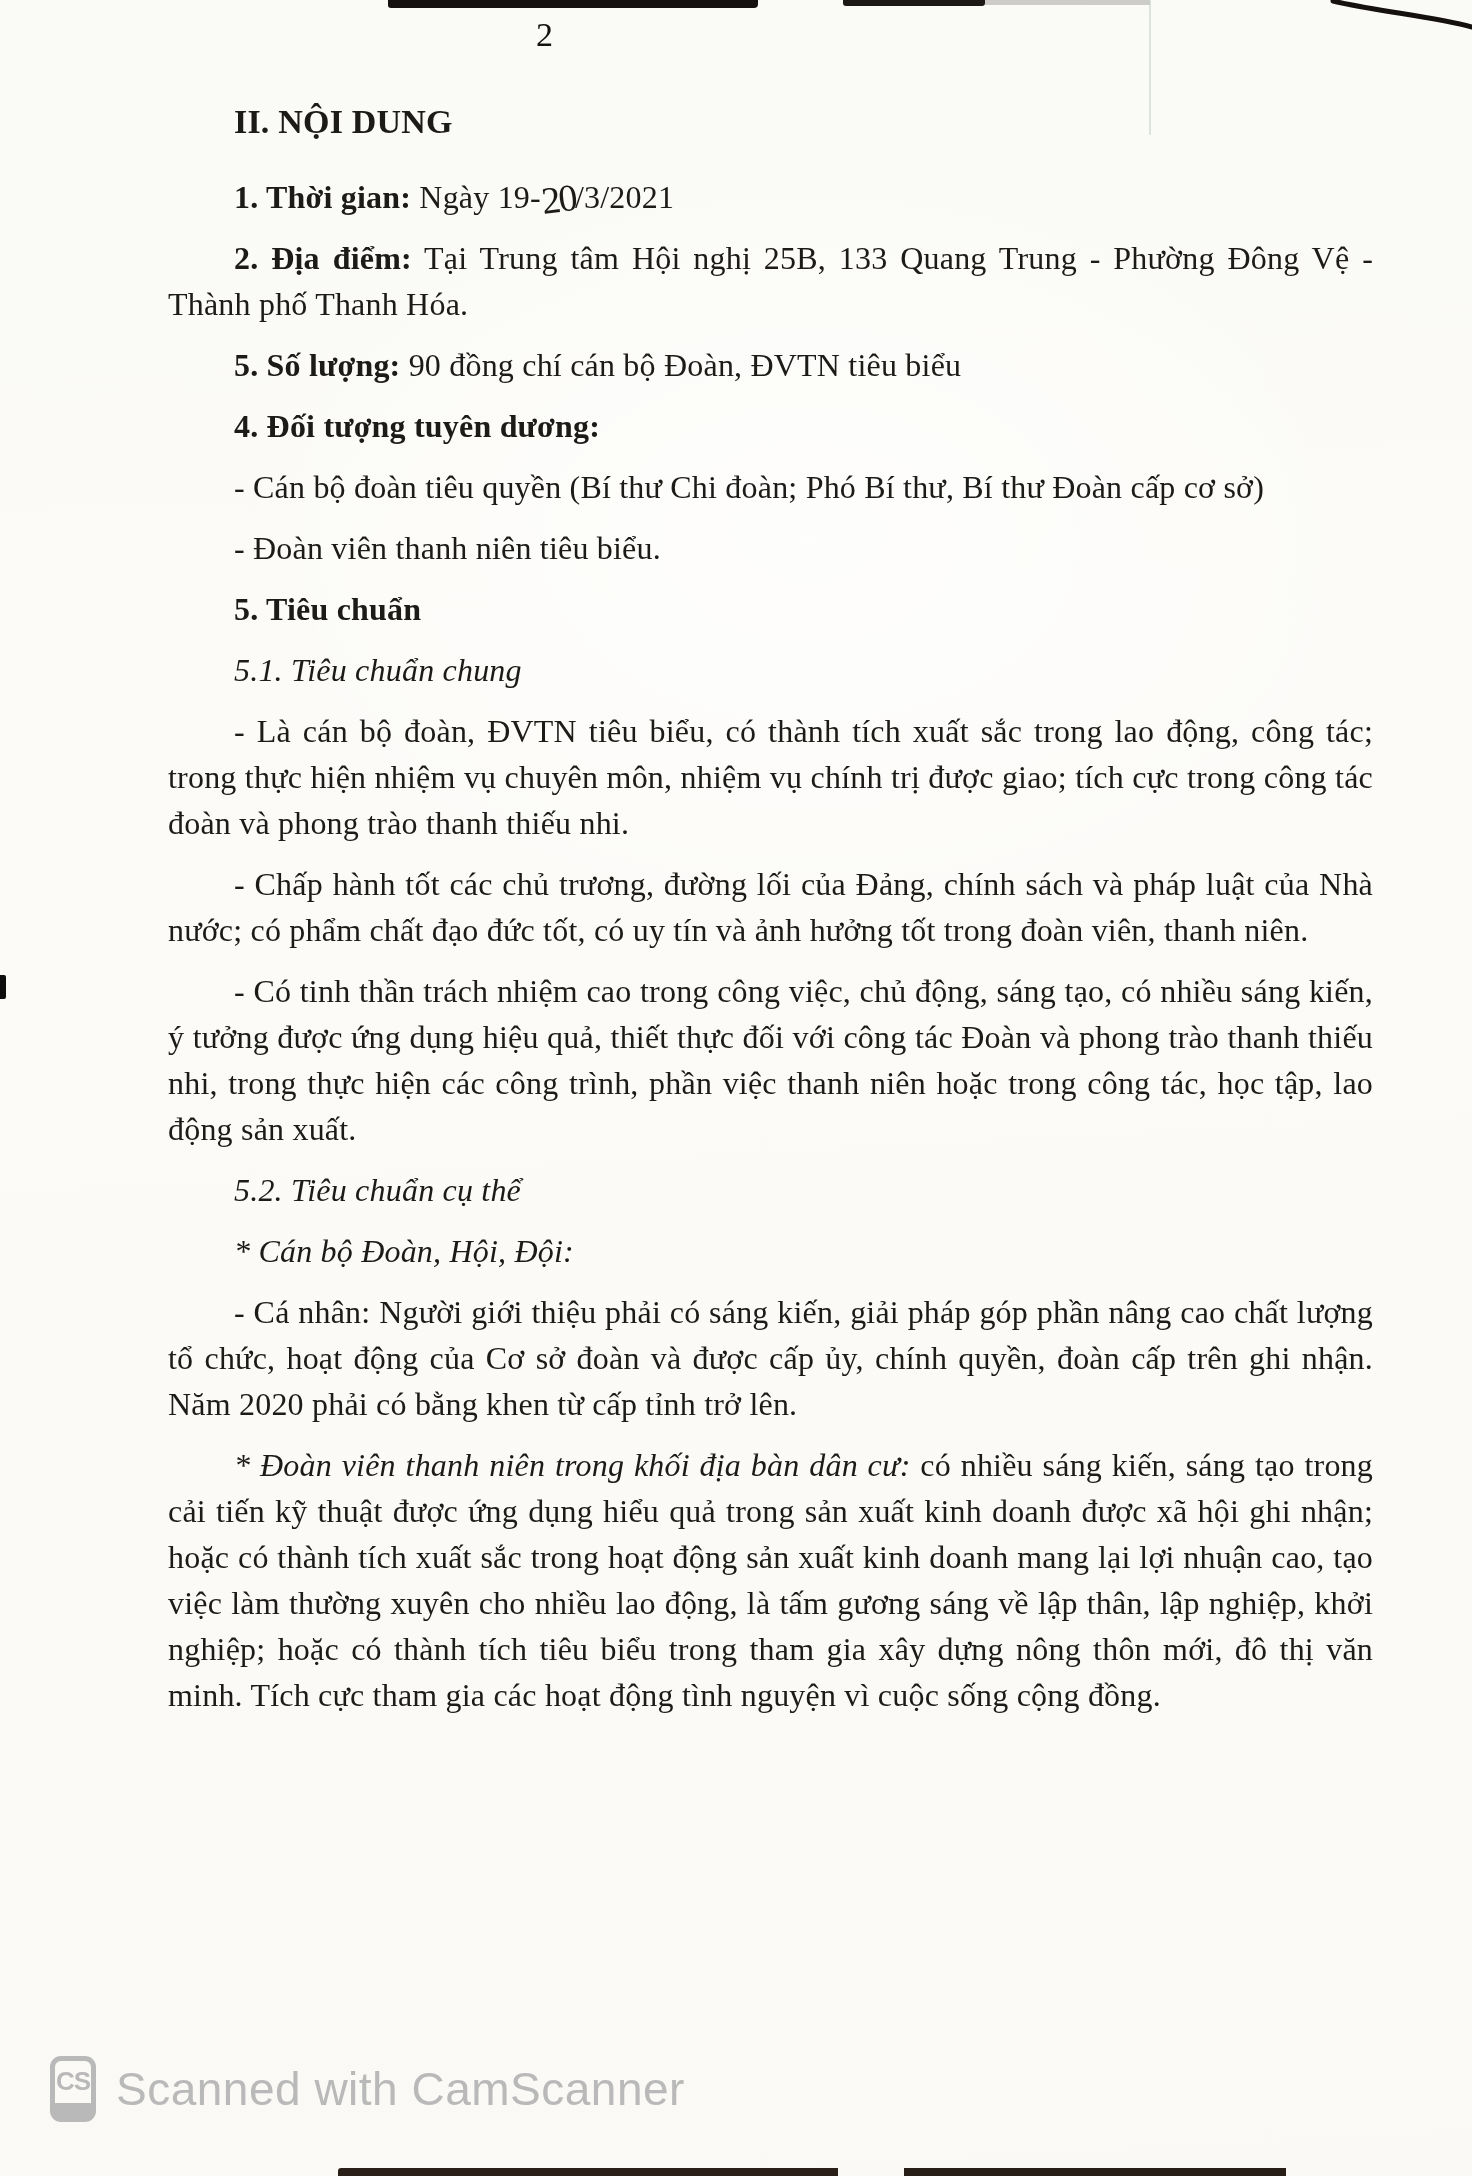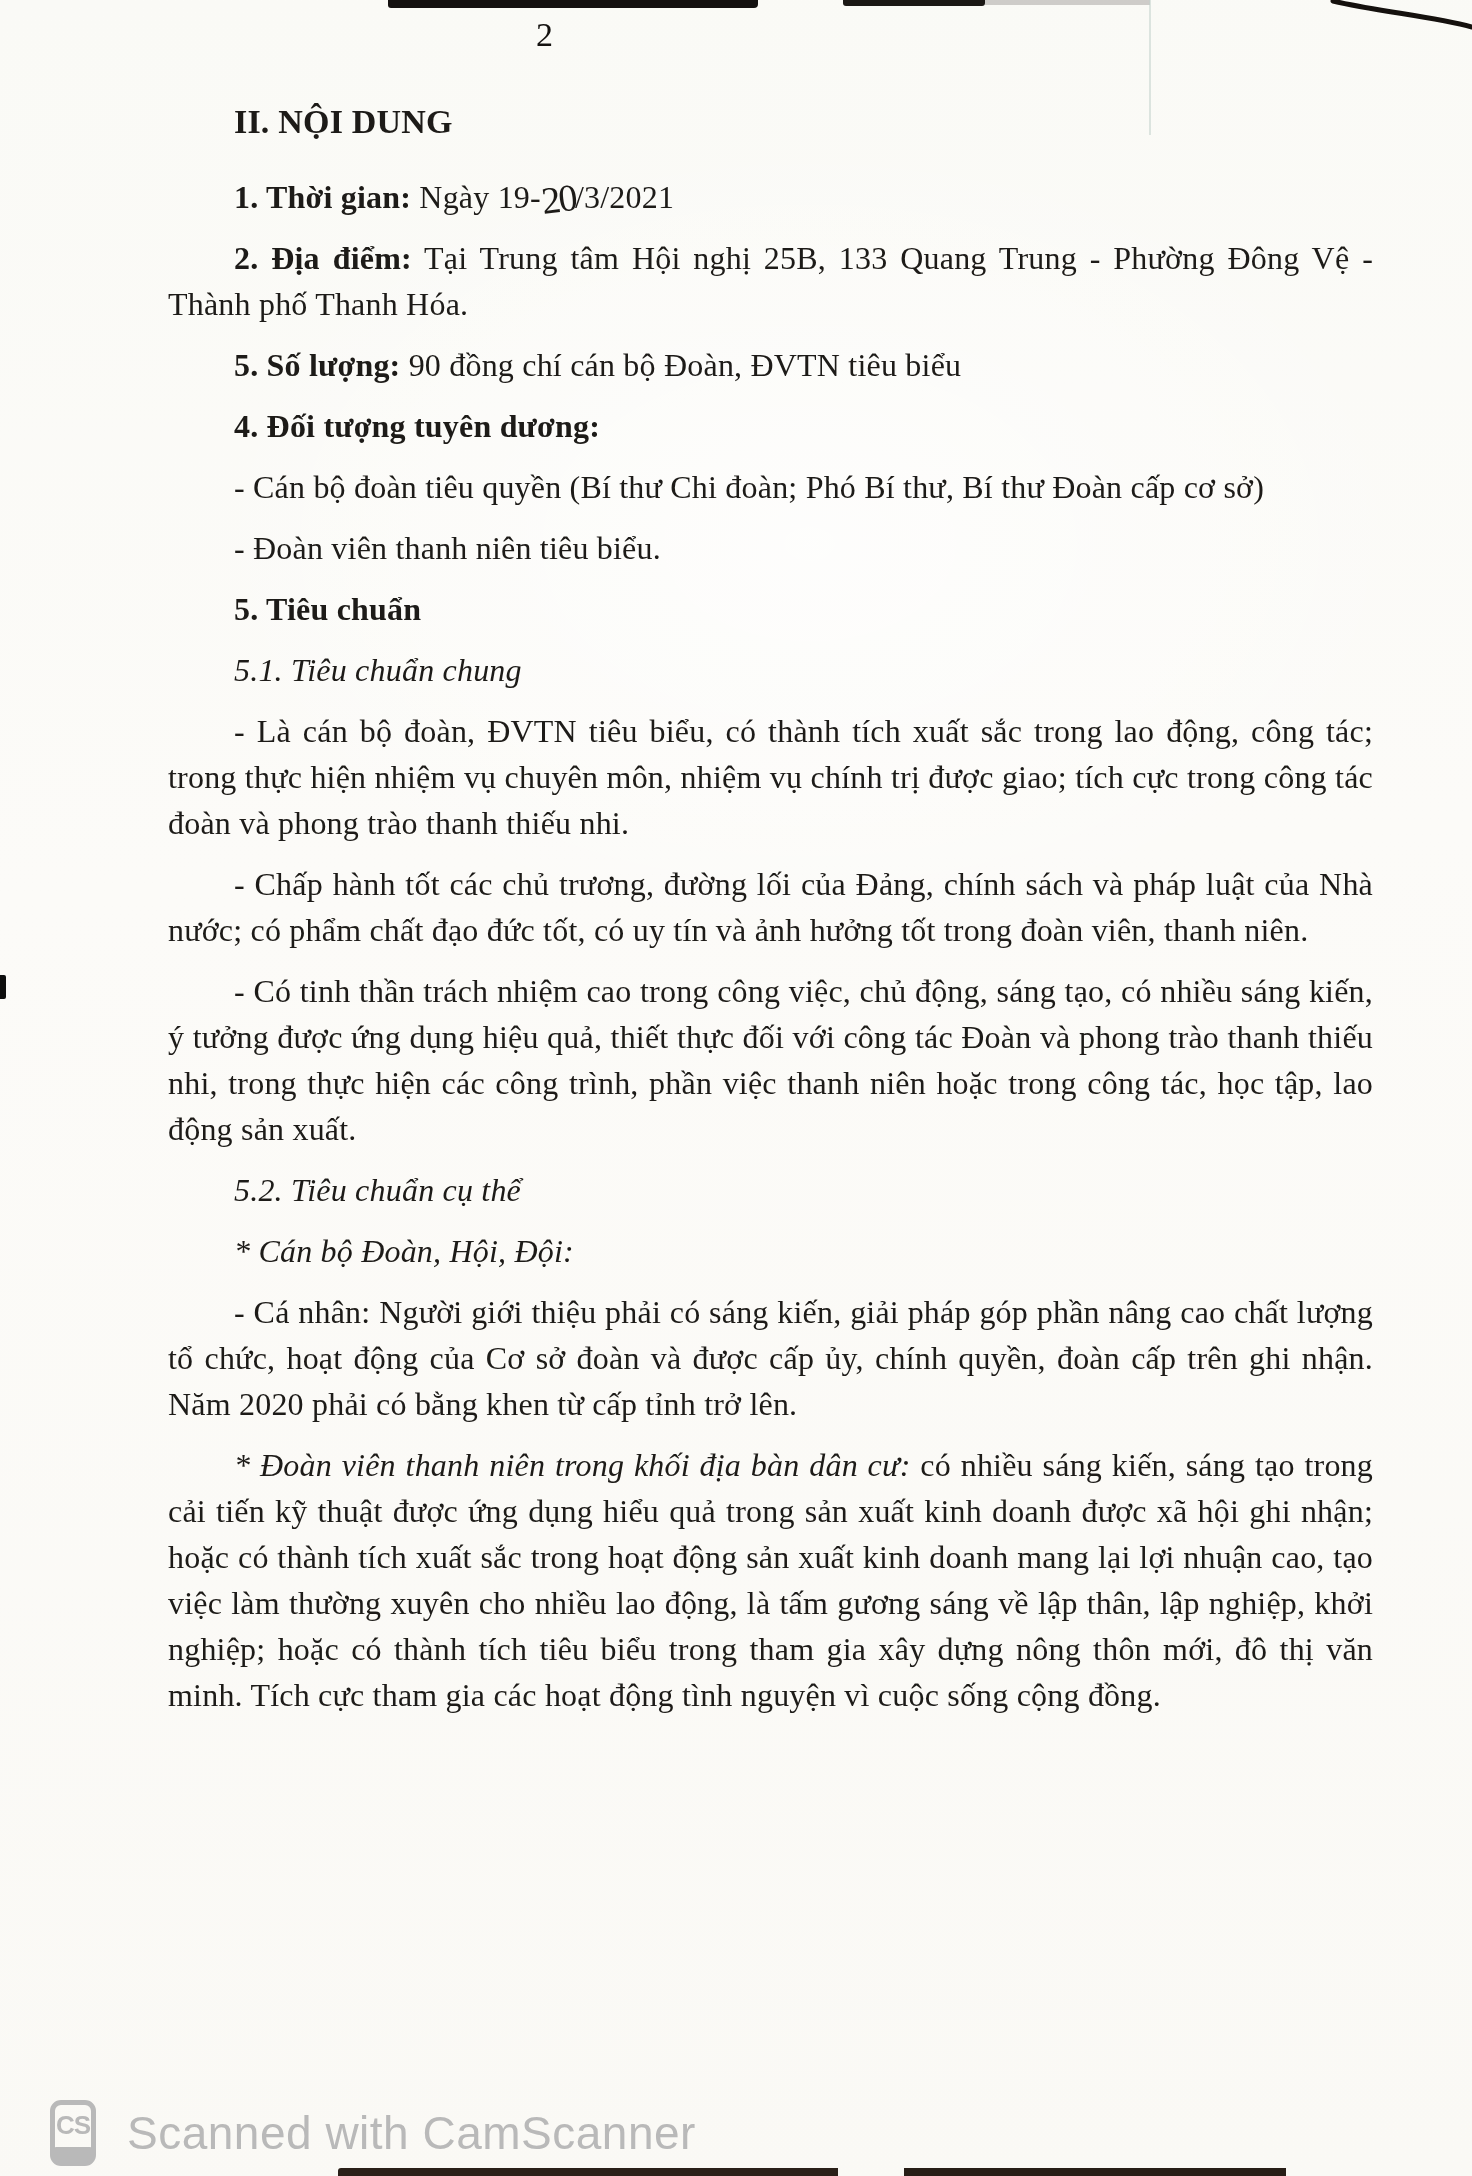--- a/index.html
+++ b/index.html
@@ -68,22 +68,21 @@
   .bar-bottom-1 { position:absolute; left:338px; top:2168px; width:500px; height:8px; background:#2a2019; border-radius:3px 0 0 0; }
   .bar-bottom-2 { position:absolute; left:904px; top:2168px; width:382px; height:8px; background:#271e17; }
 
   
   .watermark {
     position: absolute;
     left: 50px;
     top: 2056px;
     display: flex;
     align-items: center;
-    gap: 31px;
-    margin-top: 44px;
+    gap: 20px;
   }
   .wm-logo {
     position: relative;
     width: 46px;
     height: 66px;
     box-sizing: border-box;
     border: 5px solid var(--wm);
     border-radius: 11px;
     background: transparent;
   }

